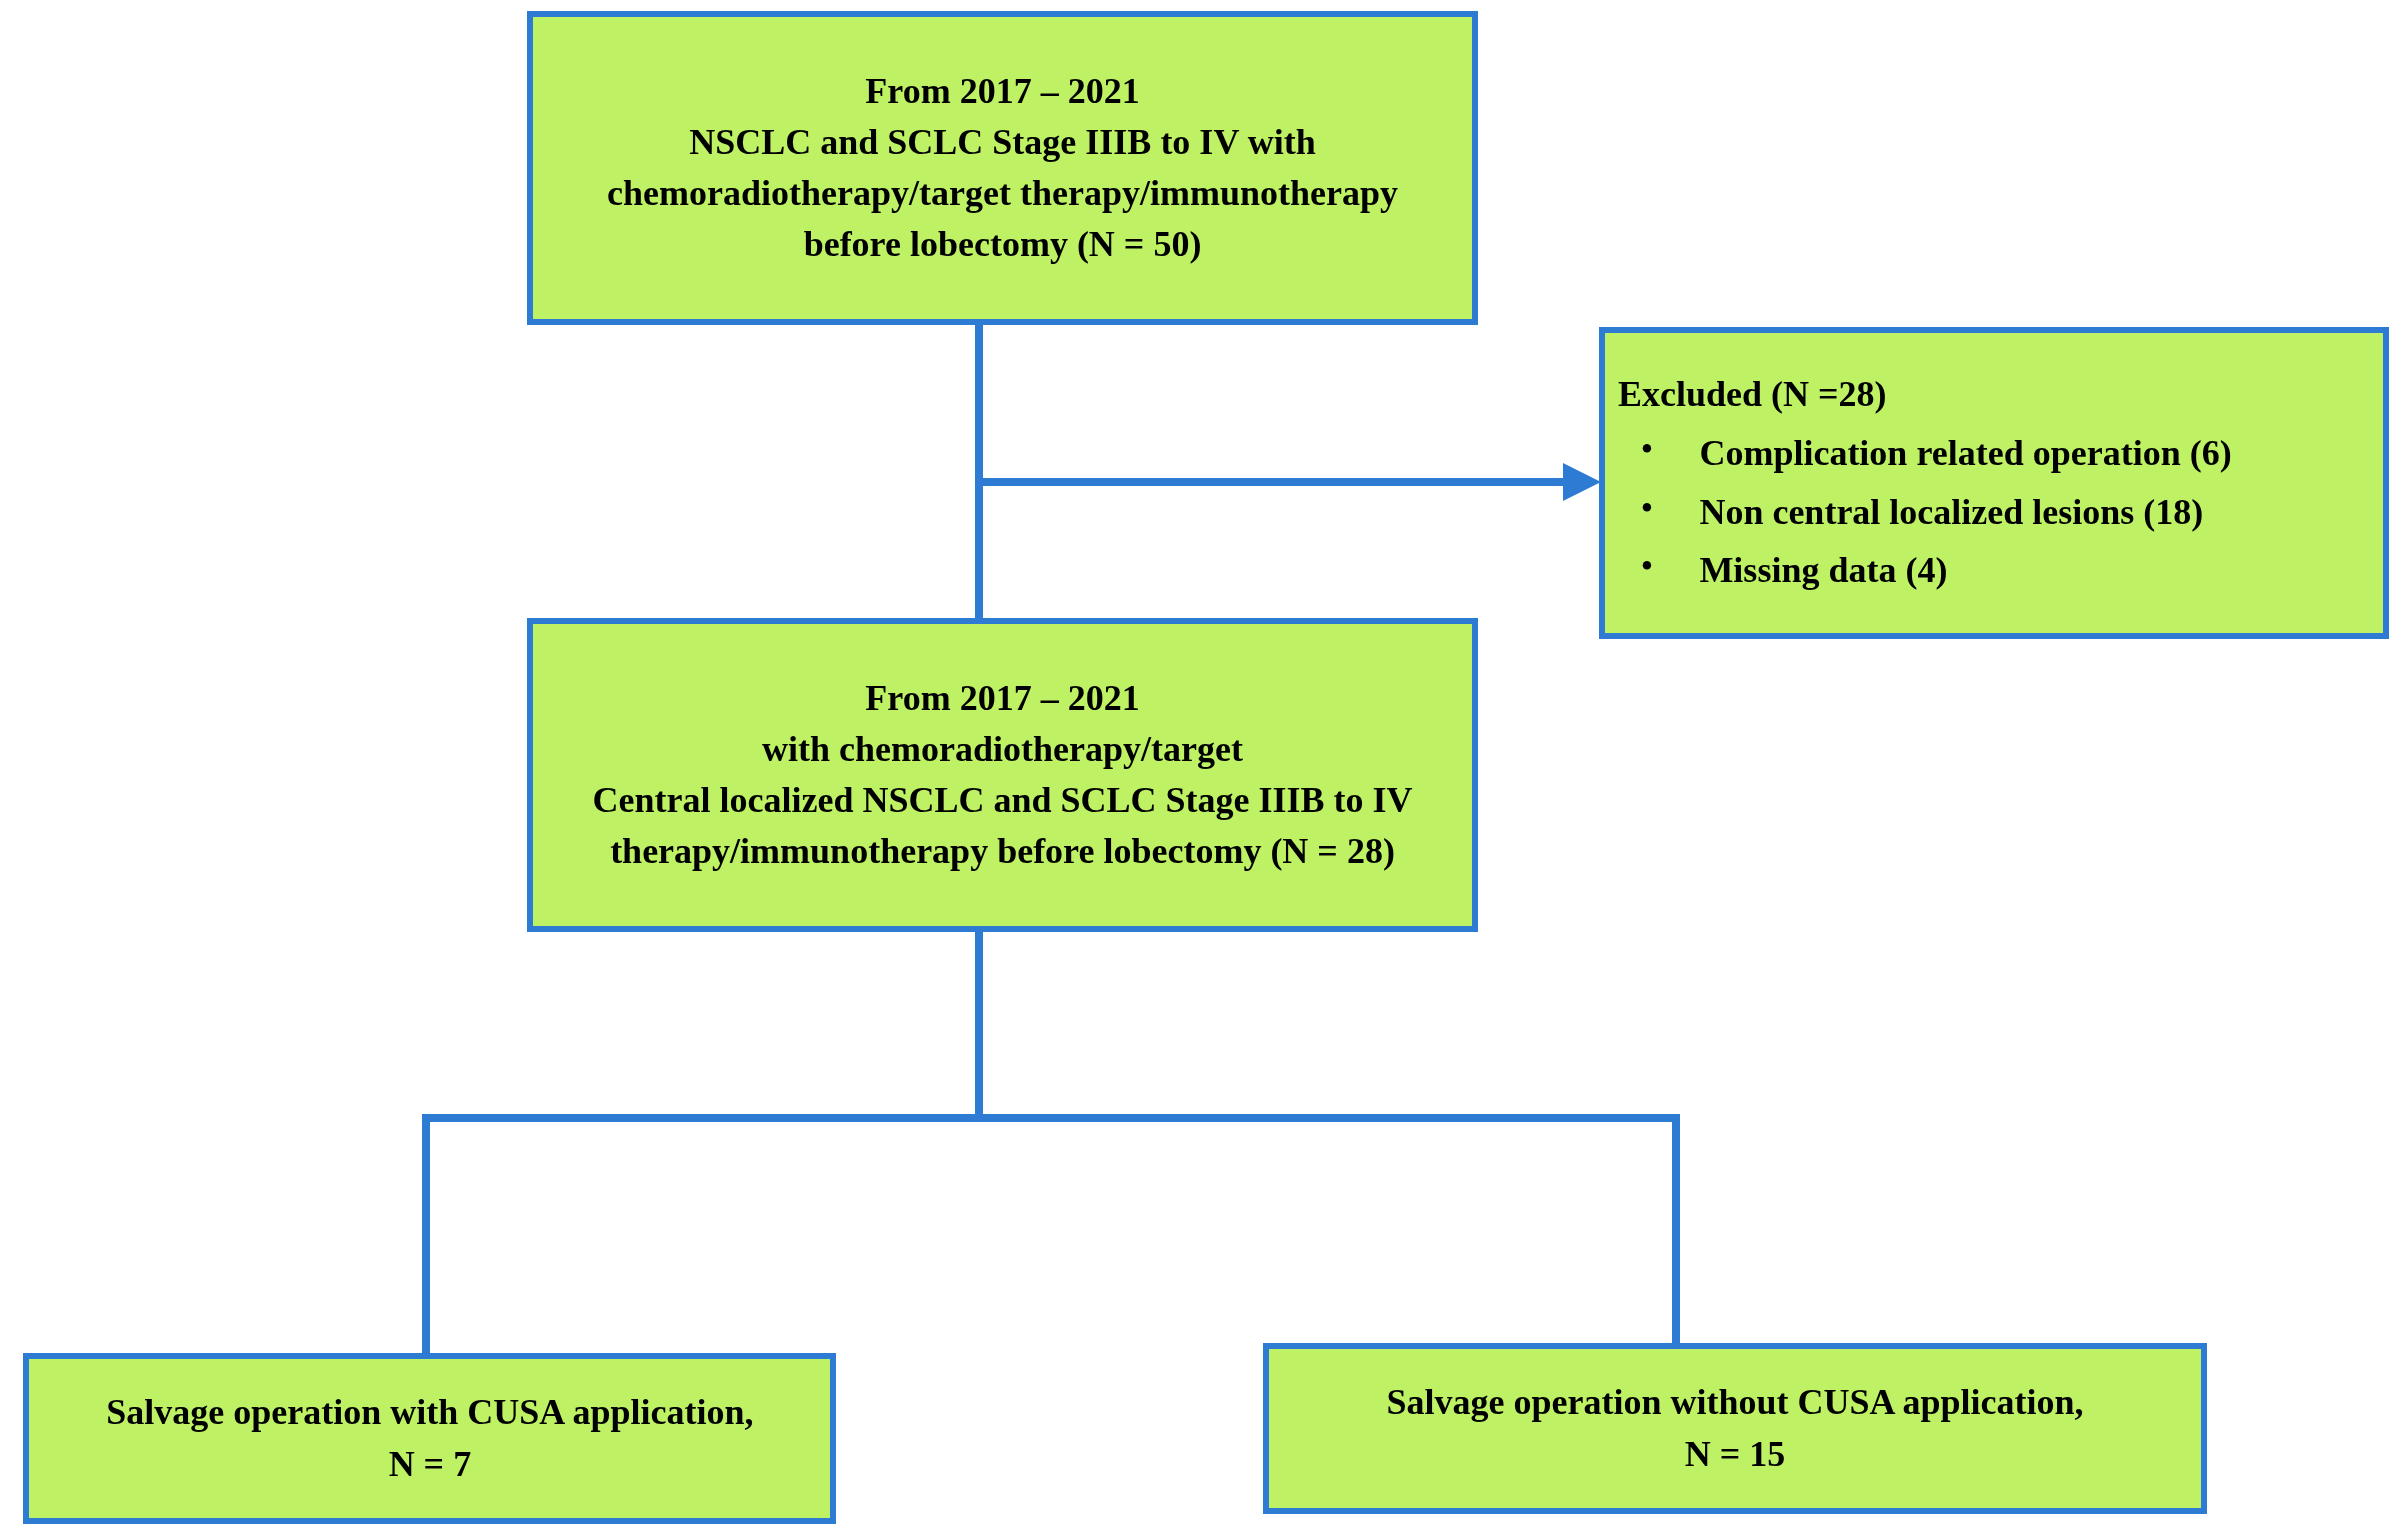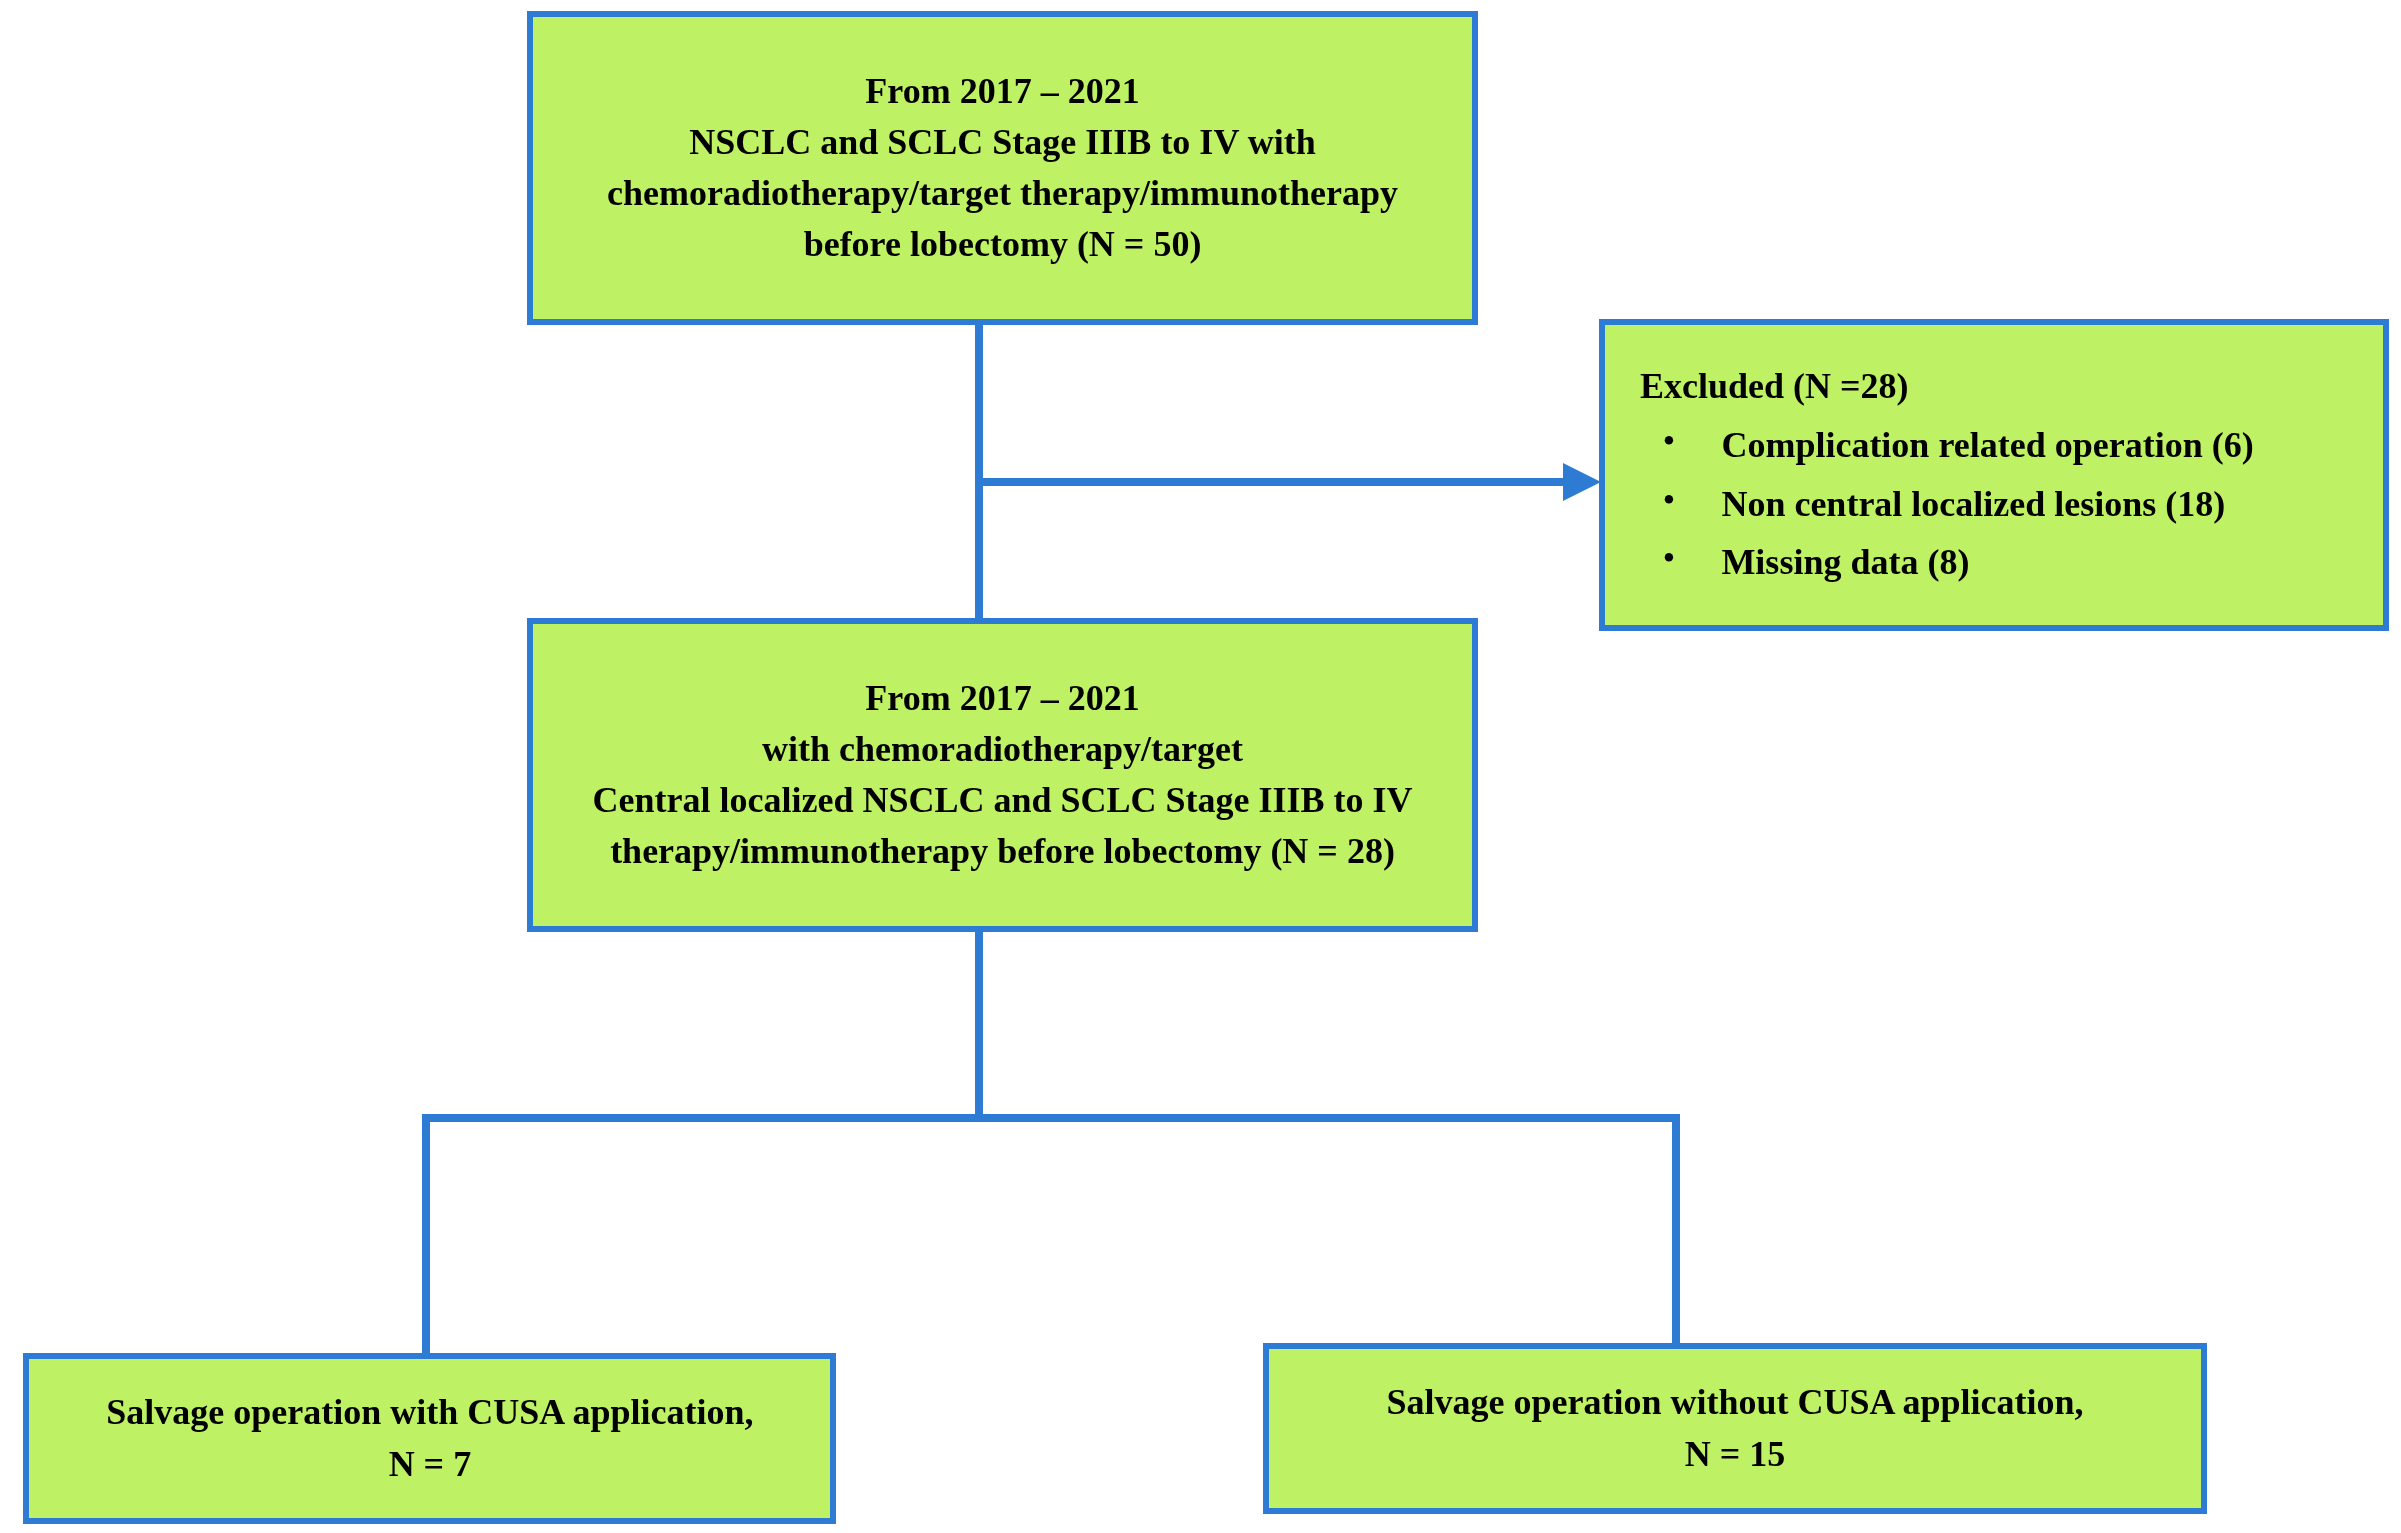--- a/index.html
+++ b/index.html
@@ -44,25 +44,25 @@
     top: 10.8px;
     width: 951px;
     height: 314px;
     font-size: 36px;
     padding: 0 14.4px;
   }
 
   
   #node-excluded {
     left: 1599px;
-    top: 319px;
+    top: 327px;
     width: 790px;
     height: 312px;
     font-size: 36px;
-    padding: 0 35px;
+    padding: 0 13px;
     justify-content: center;
   }
   #node-excluded .heading {
     display: block;
     text-align: left;
     line-height: 1.5;
     margin-bottom: 3.6px;
   }
   #node-excluded ul.bullets {
     list-style: none;
@@ -197,21 +197,21 @@
       <li>
         <span class="bullet-dot">•</span>
         <span>Complication related operation (6)</span>
       </li>
       <li>
         <span class="bullet-dot">•</span>
         <span>Non central localized lesions (18)</span>
       </li>
       <li>
         <span class="bullet-dot">•</span>
-        <span>Missing data (8)</span>
+        <span>Missing data (4)</span>
       </li>
     </ul>
   </div>
 
   <div class="node centered" id="node-eligible">
     <span class="line">From 2017 – 2021</span>
     <span class="line">with chemoradiotherapy/target</span>
     <span class="line">Central localized NSCLC and SCLC Stage IIIB to IV</span>
     <span class="line">therapy/immunotherapy before lobectomy (N = 28)</span>
   </div>

